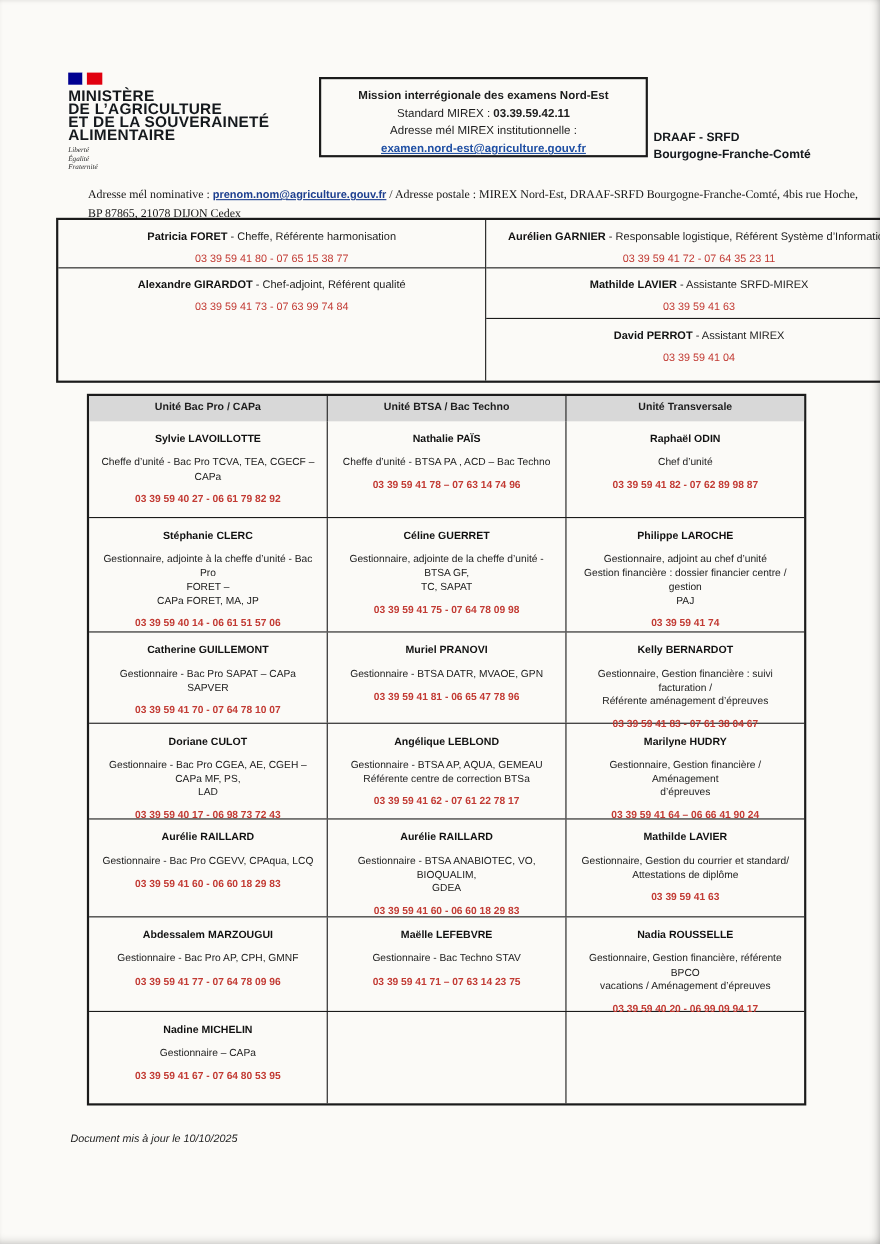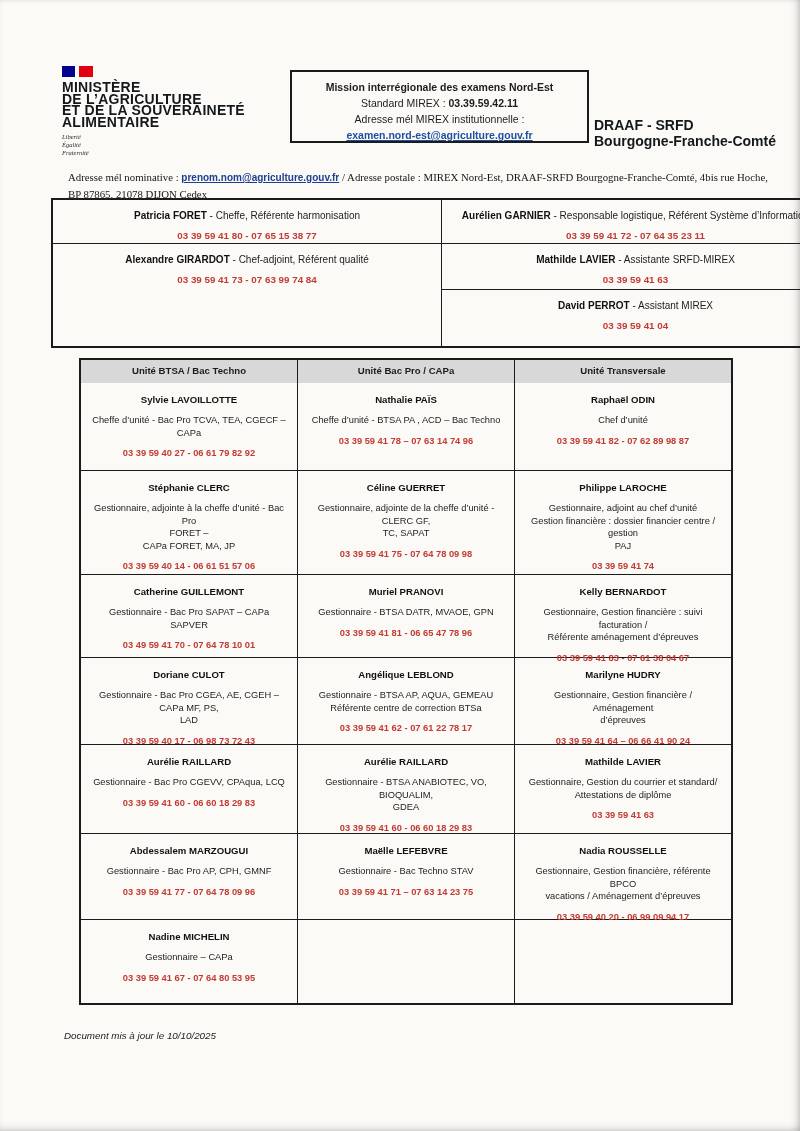--- a/index.html
+++ b/index.html
@@ -24,42 +24,42 @@
   
   .mission-box {
     position:absolute; left:258px; top:70px; width:299px; height:73px;
     border:2px solid #1b1b1b; text-align:center; padding-top:7px;
     font-size:10.5px; line-height:16px;margin-left:32px;
   }
   .mb-title { font-weight:bold; }
   .mb-link { color:var(--link-blue,#1f4fa3); font-weight:bold; text-decoration:underline; cursor:pointer; }
 
   
-  .region { position:absolute; left:594px; top:117px; font-weight:bold; font-size:14px; line-height:16px; color:#14181c; }
+  .region { position:absolute; left:594px; top:117px; font-weight:bold; font-size:11px; line-height:16px; color:#14181c; }
 
   
   .address {
-    position:absolute; left:68px; top:169px; width:702px;
+    position:absolute; left:80px; top:169px; width:702px;
     font-family:"Liberation Serif", serif; font-size:10.8px; line-height:17px; color:#151515;
   }
   .addr-link { color:#1d3f8f; font-family:"Liberation Sans",sans-serif; font-size:10px; font-weight:bold; text-decoration:underline; cursor:pointer; }
 
   
   .mgmt { position:absolute; left:51px; top:198px; width:780px; display:flex; border:2px solid #1b1b1b; }
   .mgmt-col { width:50%; }
   .mgmt-col.right { border-left:1.5px solid #1b1b1b; }
   .mgmt-cell { text-align:center; padding:10px 10px 0; font-size:10px; }
   .mgmt-cell + .mgmt-cell { border-top:1px solid #1b1b1b; }
   .mgmt-col.left  .mgmt-cell:nth-child(1){ height:43px; }
   .mgmt-col.left  .mgmt-cell:nth-child(2){ height:103px; }
   .mgmt-col.right .mgmt-cell:nth-child(1){ height:43px; }
   .mgmt-col.right .mgmt-cell:nth-child(2){ height:46px; }
   .mgmt-col.right .mgmt-cell:nth-child(3){ height:55px; }
   .m-line b { color:#111; }
-  .m-phone { margin-top:9px; color:var(--phone-red,#c23a33); font-weight:700; font-size:9.8px; }
+  .m-phone { margin-top:9px; color:var(--phone-red,#c23a33); font-weight:400; font-size:9.8px; }
 
   
   .units { position:absolute; left:79px; top:358px; width:654px; border:2px solid #1b1b1b; }
   .u-row { display:flex; border-top:1px solid #1b1b1b; }
   .u-row:first-child { border-top:none; }
   .u-cell { flex:1; border-left:1px solid #1b1b1b; text-align:center; padding:11px 8px 0; font-size:9.3px; }
   .u-cell:first-child { border-left:none; }
   .u-head {
     background:var(--header-gray,#d8d8d8); font-weight:bold; font-size:9.6px;
     padding:5px 4px 4px; height:23px;
@@ -140,22 +140,22 @@
         </div>
         <div class="mgmt-cell">
           <div class="m-line"><b>David PERROT</b> - Assistant MIREX</div>
           <div class="m-phone">03 39 59 41 04</div>
         </div>
       </div>
   </div>
 
   <div class="units">
     <div class="u-row" id="units-header">
+        <div class="u-cell u-head">Unité Bac Pro / CAPa</div>
         <div class="u-cell u-head">Unité BTSA / Bac Techno</div>
-        <div class="u-cell u-head">Unité Bac Pro / CAPa</div>
         <div class="u-cell u-head">Unité Transversale</div>
       </div>
     <div id="units-body">
         <div class="u-row">
           <div class="u-cell">
             <div class="u-name">Sylvie LAVOILLOTTE</div>
             <div class="u-role">
               <div>Cheffe d’unité - Bac Pro TCVA, TEA, CGECF – CAPa</div>
             </div>
             <div class="u-phone">03 39 59 40 27 - 06 61 79 82 92</div>
@@ -181,42 +181,42 @@
             <div class="u-role">
               <div>Gestionnaire, adjointe à la cheffe d’unité - Bac Pro</div>
               <div>FORET –</div>
               <div>CAPa FORET, MA, JP</div>
             </div>
             <div class="u-phone">03 39 59 40 14 - 06 61 51 57 06</div>
           </div>
           <div class="u-cell">
             <div class="u-name">Céline GUERRET</div>
             <div class="u-role">
-              <div>Gestionnaire, adjointe de la cheffe d’unité - CLERC GF,</div>
+              <div>Gestionnaire, adjointe de la cheffe d’unité - BTSA GF,</div>
               <div>TC, SAPAT</div>
             </div>
             <div class="u-phone">03 39 59 41 75 - 07 64 78 09 98</div>
           </div>
           <div class="u-cell">
             <div class="u-name">Philippe LAROCHE</div>
             <div class="u-role">
               <div>Gestionnaire, adjoint au chef d’unité</div>
               <div>Gestion financière : dossier financier centre / gestion</div>
               <div>PAJ</div>
             </div>
             <div class="u-phone">03 39 59 41 74</div>
           </div>
         </div>
         <div class="u-row">
           <div class="u-cell">
             <div class="u-name">Catherine GUILLEMONT</div>
             <div class="u-role">
               <div>Gestionnaire - Bac Pro SAPAT – CAPa SAPVER</div>
             </div>
-            <div class="u-phone">03 49 59 41 70 - 07 64 78 10 01</div>
+            <div class="u-phone">03 39 59 41 70 - 07 64 78 10 07</div>
           </div>
           <div class="u-cell">
             <div class="u-name">Muriel PRANOVI</div>
             <div class="u-role">
               <div>Gestionnaire - BTSA DATR,  MVAOE, GPN</div>
             </div>
             <div class="u-phone">03 39 59 41 81 - 06 65 47 78 96</div>
           </div>
           <div class="u-cell">
             <div class="u-name">Kelly BERNARDOT</div>

